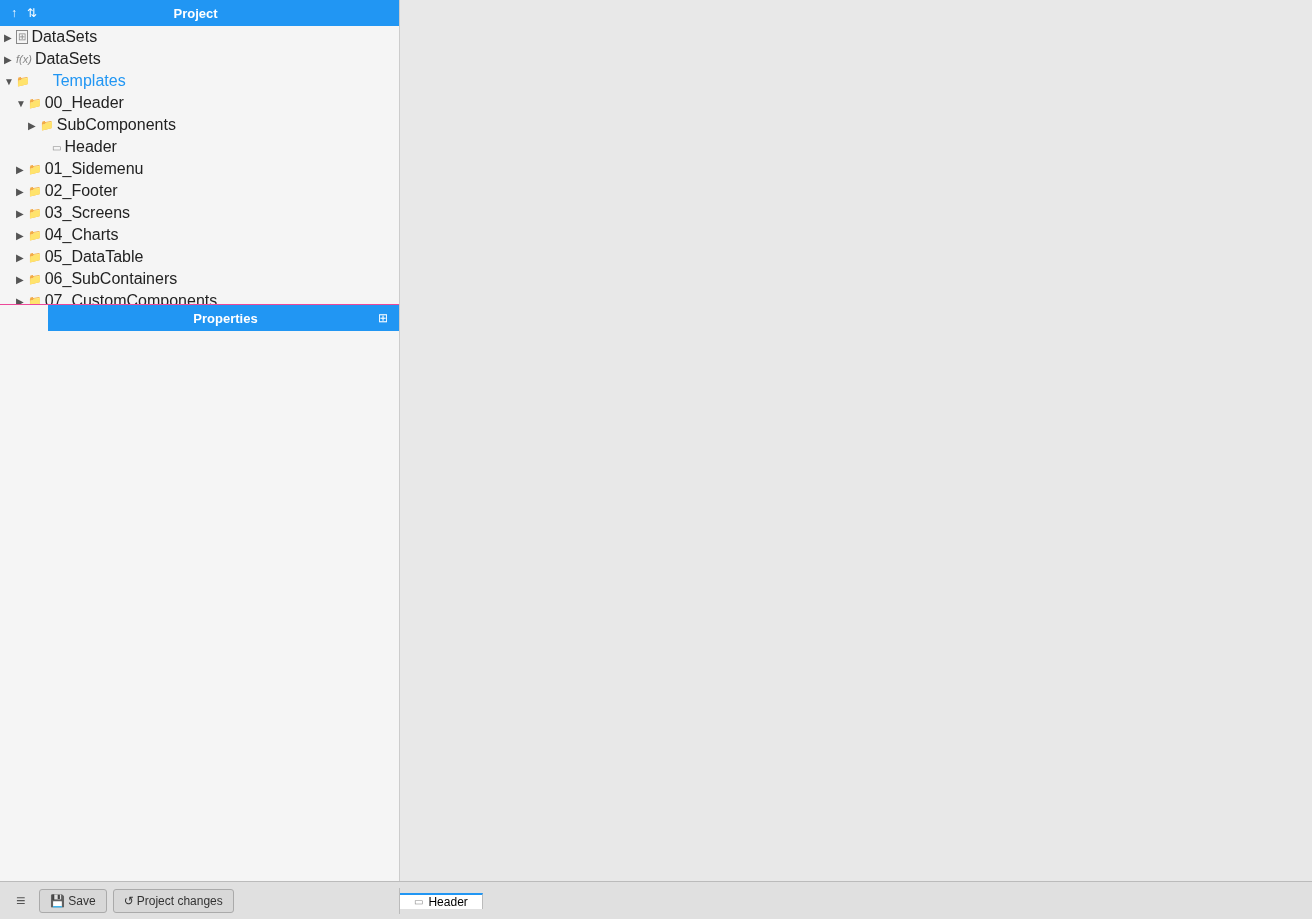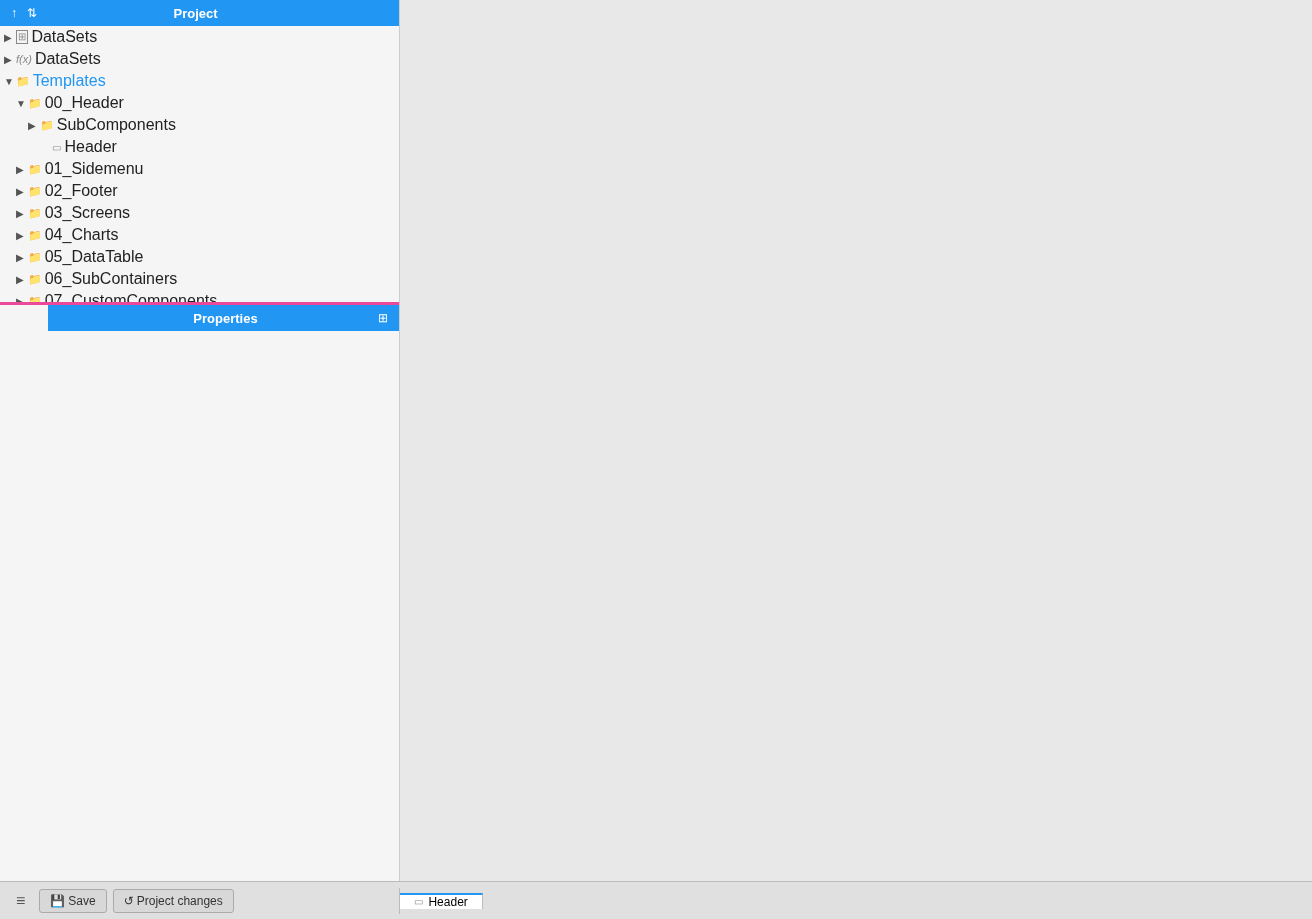--- a/index.html
+++ b/index.html
@@ -23,28 +23,28 @@
 
     .indent-0 { padding-left: 4px; }
     .indent-1 { padding-left: 16px; }
     .indent-2 { padding-left: 28px; }
     .indent-3 { padding-left: 40px; }
 
     .chevron { width: 12px; display: inline-block; font-size: 10px; color: #555; }
     .folder-icon { margin-right: 3px; font-size: 11px; color: #5b8dd9; }
     .template-icon { margin-right: 3px; font-size: 10px; color: #888; }
     .item-label { font-size: 16px; color: #222; }
-    .item-label.blue { color: #2196f3; }
+    .item-label.blue { color: #2196f3; margin-left: 20px; }
 
     
     .dataset-icon { margin-right: 3px; font-size: 10px; color: #888; border: 1px solid #888; padding: 0 1px; display: inline-block; line-height: 1.2; }
     .func-icon { margin-right: 3px; font-size: 10px; color: #888; }
 
     
-    .properties-panel { border-top: 3px solid #ec4899; padding-left: 48px; }
+    .properties-panel { border-top: 1px solid #ec4899; padding-left: 48px; }
     .properties-header { background: #2196f3; color: white; text-align: center; padding: 5px 8px; font-size: 13px; font-weight: bold; display: flex; align-items: center; justify-content: space-between; }
     .properties-body { background: #f5f5f5; height: 550px; }
 
     
     .right-panel { flex: 1; background: #e8e8e8; }
 
     
     .bottom-bar { height: 38px; background: #e0e0e0; border-top: 1px solid #bbb; display: flex; align-items: center; }
     .bottom-left { width: 400px; display: flex; align-items: center; padding: 0 8px; gap: 6px; border-right: 1px solid #bbb; }
     .bottom-right { flex: 1; display: flex; align-items: center; padding: 0 0; }

